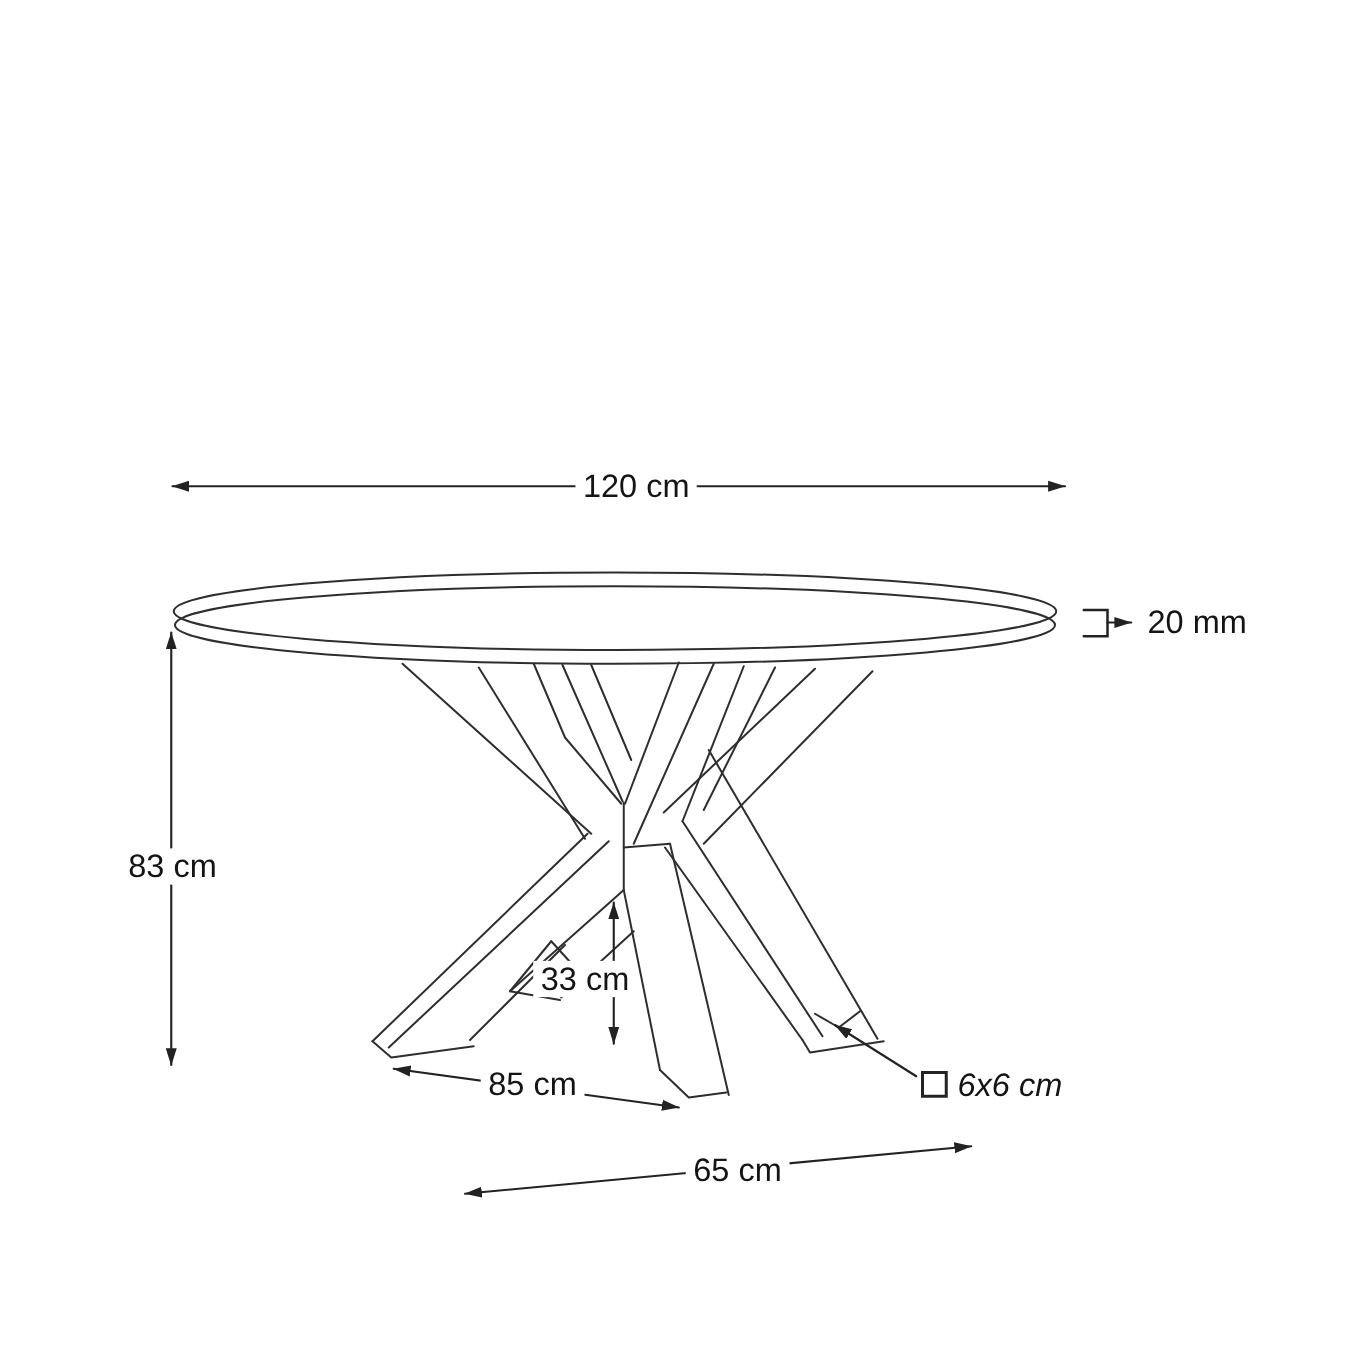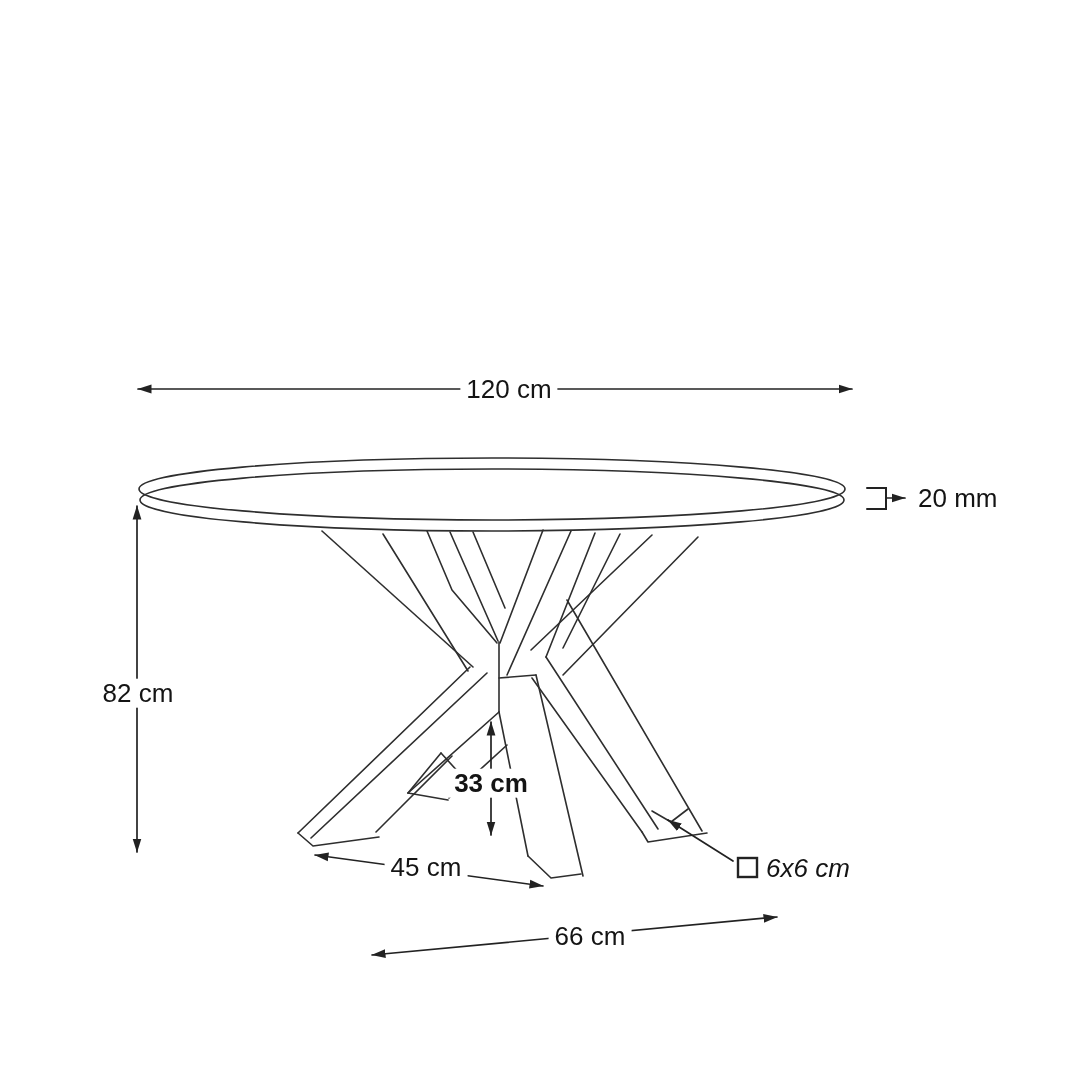--- a/index.html
+++ b/index.html
@@ -117,22 +117,22 @@
 
       <line x1="733" y1="861" x2="668" y2="820" marker-end="url(#ah)"></line>
       <rect x="738" y="858" width="19" height="19" stroke-width="2.4" fill="#ffffff"></rect>
     </g>
   </svg>
 
   <span class="dim-label" style="left:509px; top:389px;">120 cm</span>
 
   <span class="dim-label left-anchor" style="left:918px; top:498px;">20 mm</span>
 
-  <span class="dim-label" style="left:138px; top:693px;">82 cm</span>
+  <span class="dim-label" style="left:138px; top:693px;">83 cm</span>
 
-  <span class="dim-label" style="left:491px; top:783px;font-weight:bold;">33 cm</span>
+  <span class="dim-label" style="left:468px; top:783px;">33 cm</span>
 
-  <span class="dim-label" style="left:426px; top:867px;">45 cm</span>
+  <span class="dim-label" style="left:426px; top:867px;">85 cm</span>
 
   <span class="dim-label left-anchor" style="left:766px; top:868px;font-style:italic;">6x6 cm</span>
 
-  <span class="dim-label" style="left:590px; top:936px;">66 cm</span>
+  <span class="dim-label" style="left:590px; top:936px;">65 cm</span>
 </div>
 
 </body></html>

